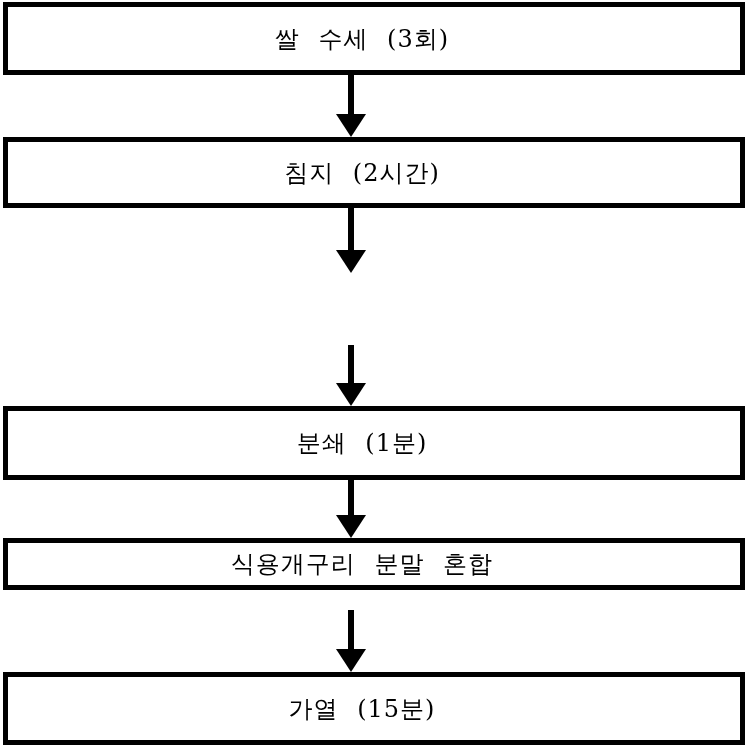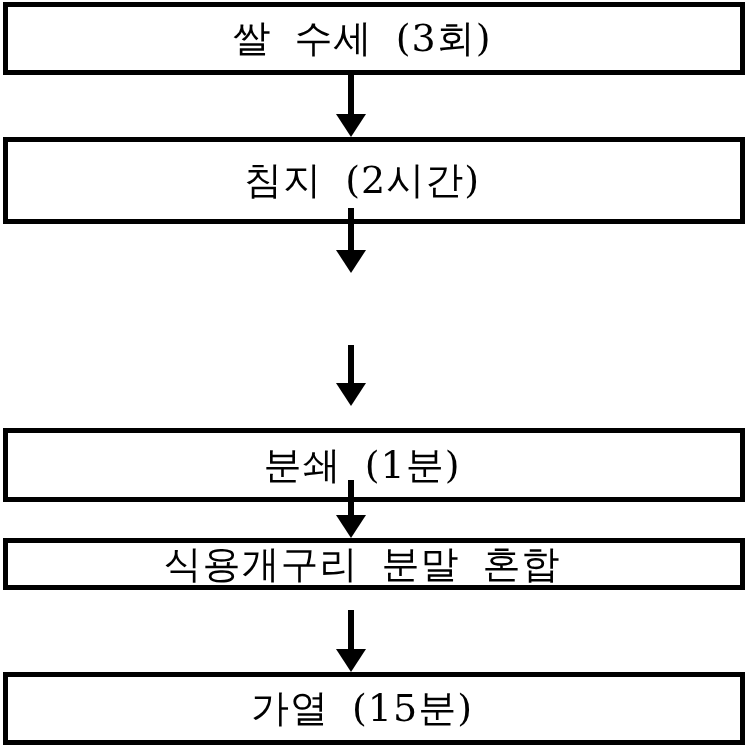--- a/index.html
+++ b/index.html
@@ -20,32 +20,32 @@
     left: 3px;
     width: 742px;
     box-sizing: border-box;
     border: 5px solid #000000;
     background: #ffffff;
     display: flex;
     align-items: center;
     justify-content: center;
   }
   .step-label {
-    font-size: 38px;
+    font-size: 24px;
     color: #000000;
     letter-spacing: 1px;
     word-spacing: 10px;
     white-space: nowrap;
     transform: translateX(-12px);
   }
   
   .step.p1 { top: 2px;   height: 73px; }
-  .step.p2 { top: 137px; height: 87px; }
+  .step.p2 { top: 137px; height: 71px; }
   .step.p3 { top: 273px; height: 72px; }
-  .step.p4 { top: 428px; height: 74px; text-align: right; }
+  .step.p4 { top: 406px; height: 74px; text-align: right; }
   .step.p5 { top: 538px; height: 52px; }
   .step.p6 { top: 672px; height: 73px; }
 
   .arrow {
     position: absolute;
     left: 351px;
     transform: translateX(-50%);
     display: flex;
     flex-direction: column;
     align-items: center;

